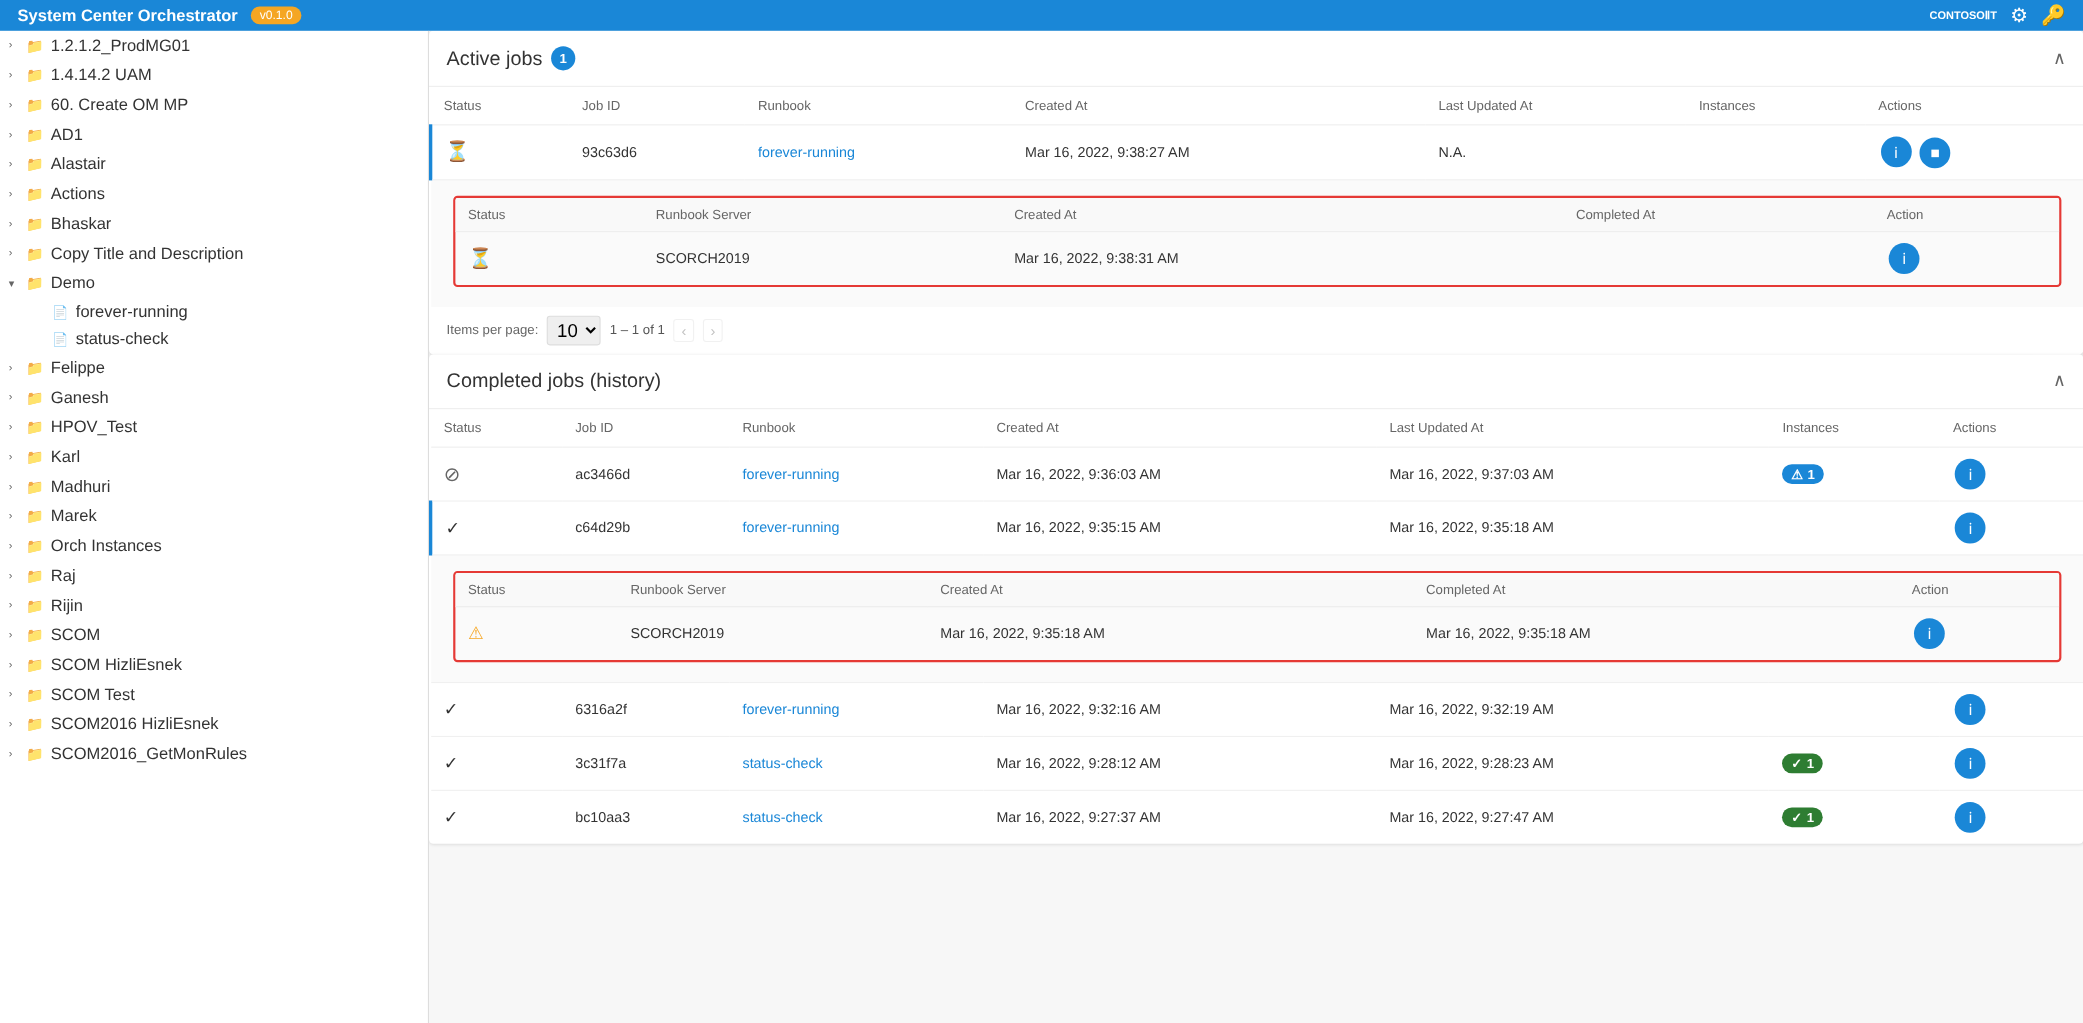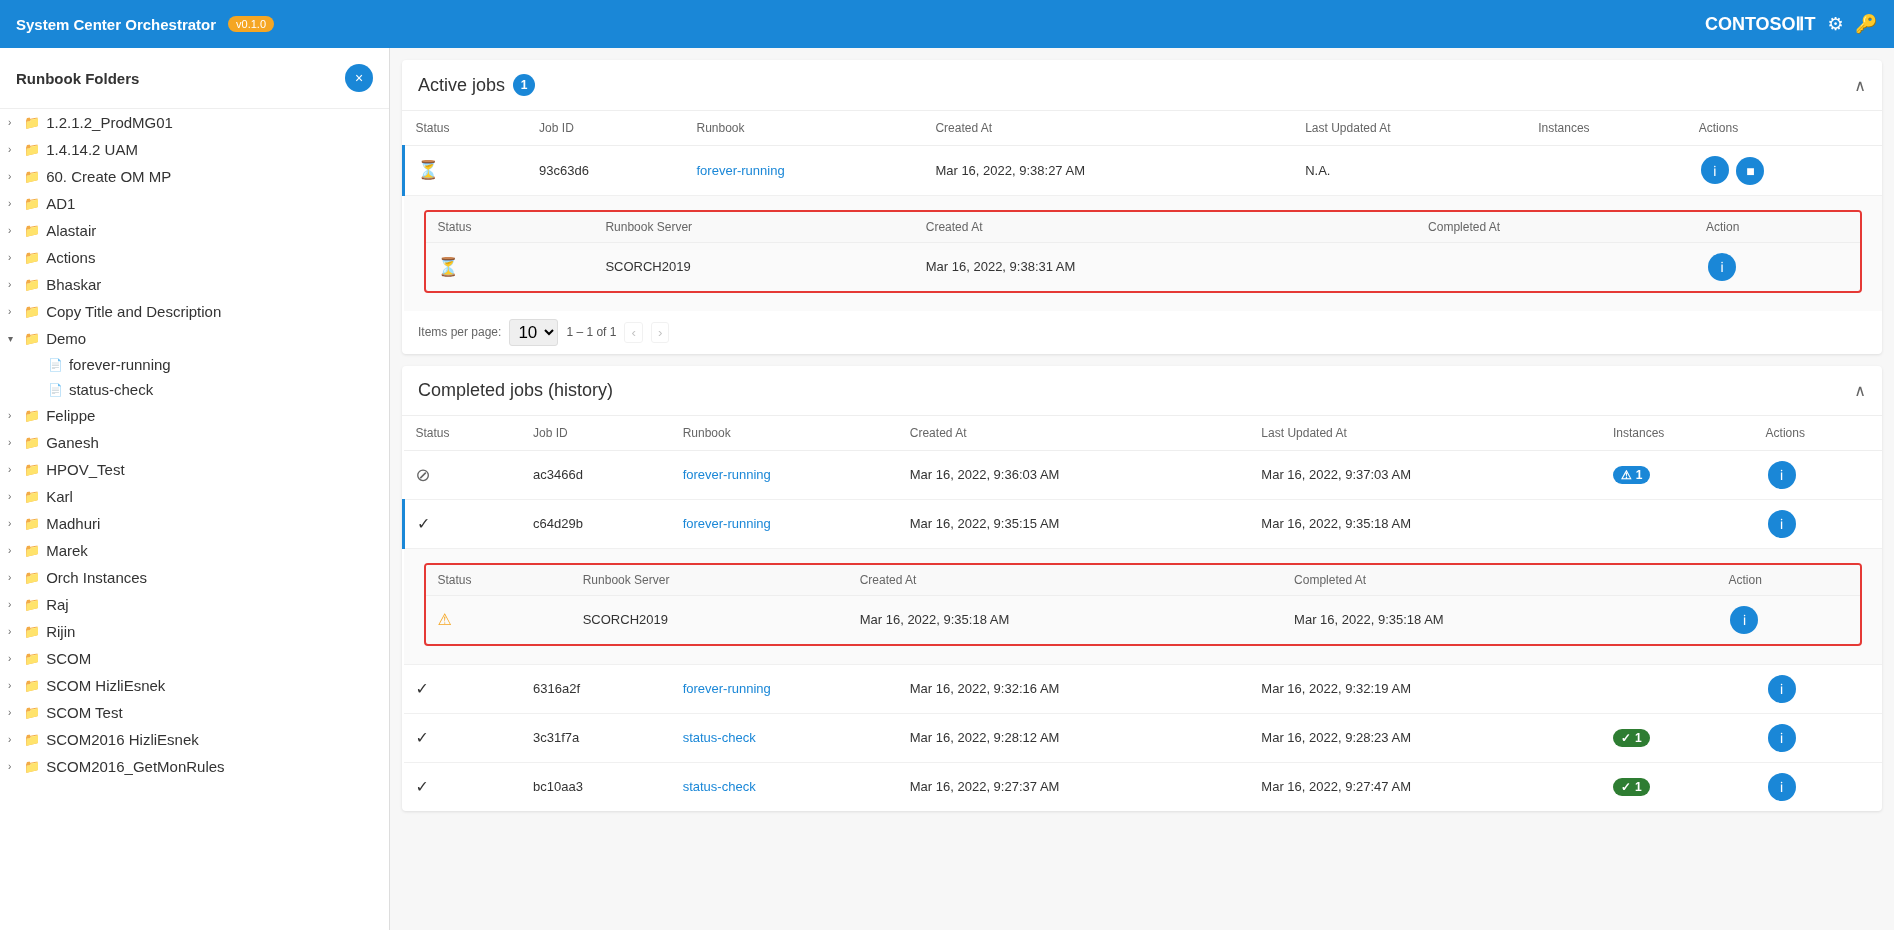--- a/index.html
+++ b/index.html
@@ -2,32 +2,32 @@
 <html><head>
   <meta charset="utf-8">
   <style>
     * { box-sizing: border-box; margin: 0; padding: 0; }
     body { font-family: 'Segoe UI', Arial, sans-serif; font-size: 13px; background: #f0f0f0; display: flex; flex-direction: column; height: 930px; overflow: hidden; }
 
     
     .header {
       background: #1a87d7;
       color: white;
-      height: 48px;
+      height: 28px;
       display: flex;
       align-items: center;
       padding: 0 16px;
       flex-shrink: 0;
       justify-content: space-between;
     }
     .header-left { display: flex; align-items: center; gap: 12px; }
     .header-title { font-size: 15px; font-weight: 600; color: white; }
     .version-badge { background: #f5a623; color: white; font-size: 11px; font-weight: 400; padding: 2px 8px; border-radius: 10px; }
     .header-right { display: flex; align-items: center; gap: 12px; }
-    .header-org { font-size: 18px; font-weight: 600; color: white; }
+    .header-org { font-size: 10px; font-weight: 600; color: white; }
     .header-icon { color: white; font-size: 18px; cursor: pointer; }
 
     
     .main-layout { display: flex; flex: 1; overflow: hidden; }
 
     
     .sidebar {
       width: 390px;
       background: white;
       border-right: 1px solid #ddd;
@@ -77,21 +77,21 @@
     .tree-label { font-size: 15px; }
     .tree-children { padding-left: 24px; }
     .tree-child-item { display: flex; align-items: center; padding: 4px 8px; cursor: pointer; color: #333; }
 
     
     .content { flex: 1; overflow-y: auto; overflow-x: hidden; background: #f7f7f7; }
     .content::-webkit-scrollbar { width: 8px; }
     .content::-webkit-scrollbar-thumb { background: #ccc; border-radius: 4px; }
 
     
-    .section { background: white; margin: 12px; border-radius: 4px; box-shadow: 0 1px 3px rgba(0,0,0,0.1); }
+    .section { background: white; border-radius: 4px; box-shadow: 0 1px 3px rgba(0,0,0,0.1); }
     .section-header {
       display: flex;
       align-items: center;
       justify-content: space-between;
       padding: 14px 16px;
       border-bottom: 1px solid #eee;
     }
     .section-title-row { display: flex; align-items: center; gap: 8px; }
     .section-title { font-size: 18px; font-weight: 400; color: #333; }
     .count-badge {
@@ -221,24 +221,20 @@
   <div class="header-right">
     <span class="header-org">CONTOSOⅡT</span>
     <span class="header-icon">⚙</span>
     <span class="header-icon">🔑</span>
   </div>
 </div>
 
 <div class="main-layout">
 
   <div class="sidebar">
-    <div class="sidebar-header">
-      <span class="sidebar-title">Runbook Folders</span>
-      <button class="close-btn">×</button>
-    </div>
     <div class="sidebar-scroll">
 
       <div id="tree-container">
           <div>
             <div class="tree-item">
               <span class="tree-chevron">›</span>
               <span class="tree-icon">📁</span>
               <span class="tree-label">1.2.1.2_ProdMG01</span>
             </div>
           </div>

